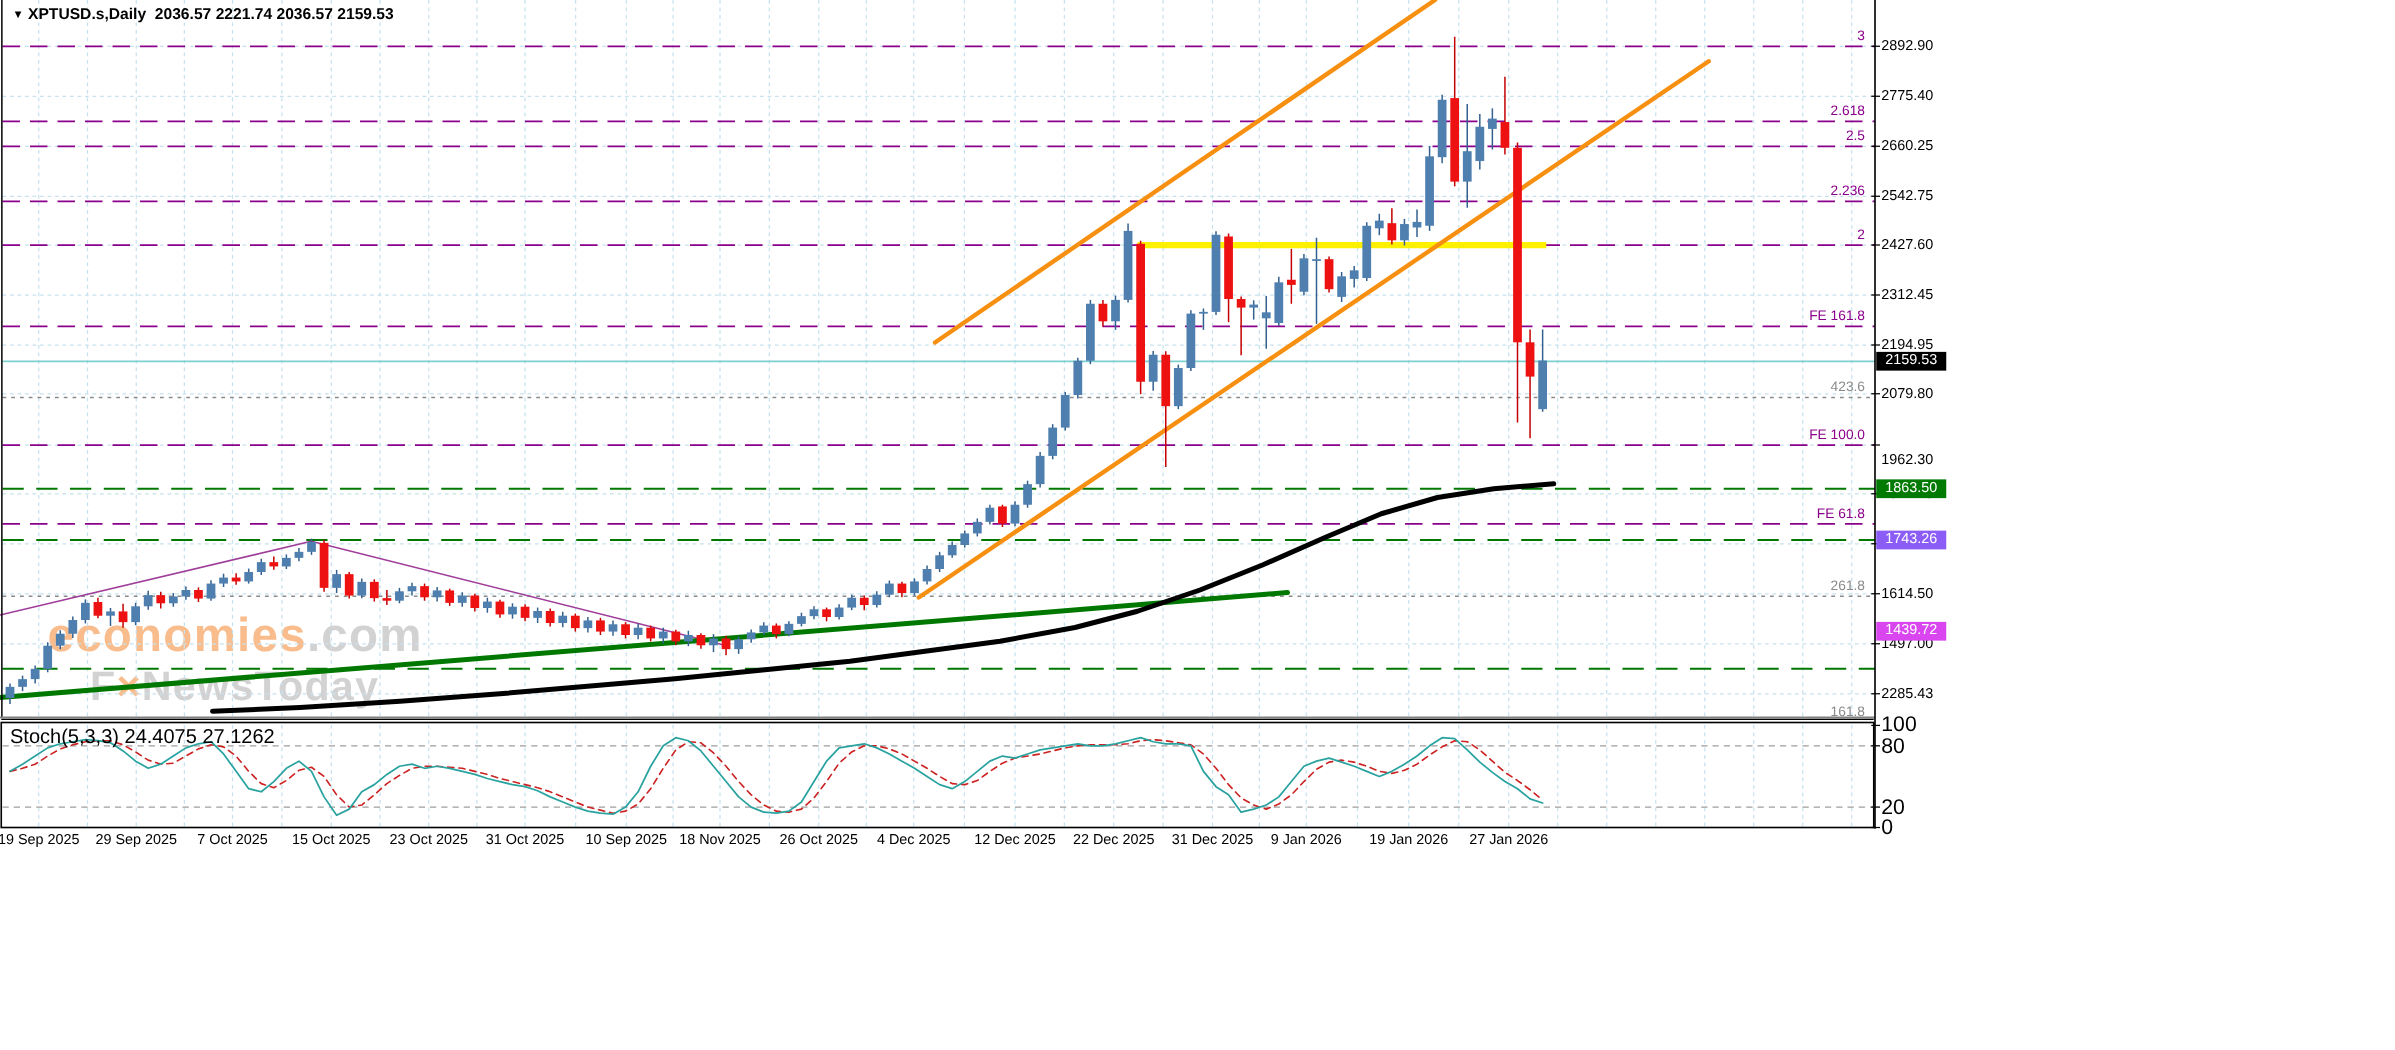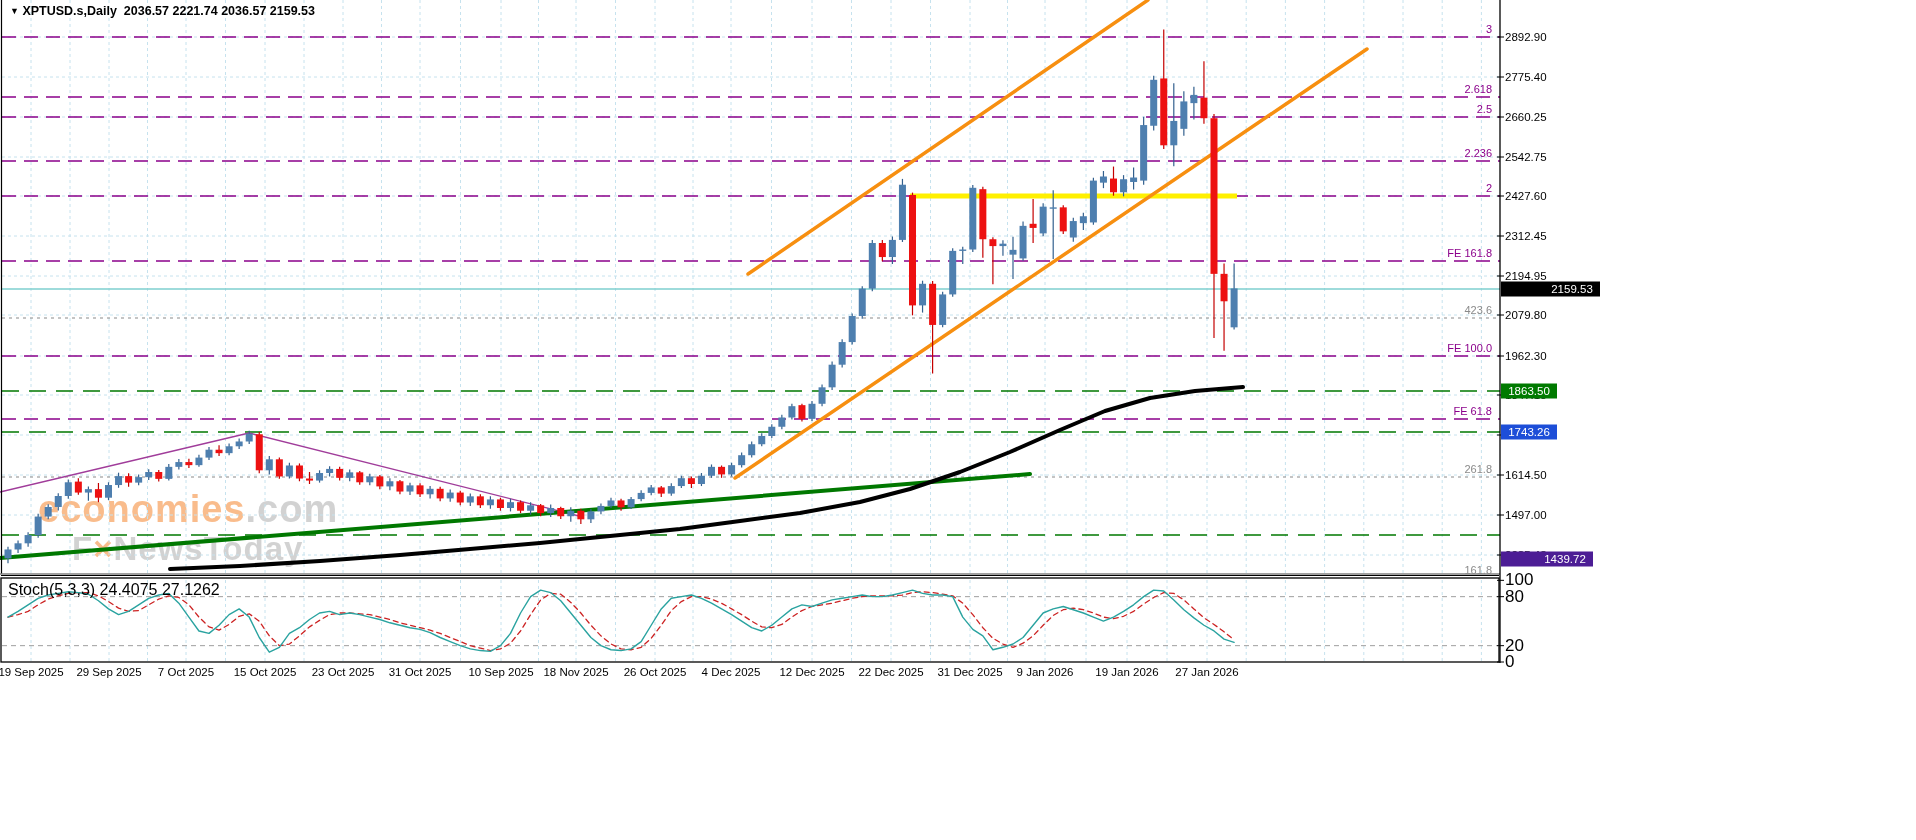--- a/index.html
+++ b/index.html
@@ -427,30 +427,30 @@
 
   <div id="labels-layer">
       <div class="axis-label" style="top: 37px;">2892.90</div>
       <div class="axis-label" style="top: 77px;">2775.40</div>
       <div class="axis-label" style="top: 117px;">2660.25</div>
       <div class="axis-label" style="top: 157px;">2542.75</div>
       <div class="axis-label" style="top: 196px;">2427.60</div>
       <div class="axis-label" style="top: 236px;">2312.45</div>
       <div class="axis-label" style="top: 276px;">2194.95</div>
       <div class="axis-label" style="top: 315px;">2079.80</div>
-      <div class="axis-label" style="top: 356px;">1962.30</div>
+      <div class="axis-label" style="top: 368px;">1962.30</div>
       <div class="axis-label" style="top: 395px;">1847.15</div>
       <div class="axis-label" style="top: 435px;">1729.65</div>
       <div class="axis-label" style="top: 475px;">1614.50</div>
       <div class="axis-label" style="top: 515px;">1497.00</div>
       <div class="axis-label" style="top: 555px;">2285.43</div>
-      <div class="marker" style="top: 289px; background: rgb(0, 0, 0); padding-left: 43px;">2159.53</div>
+      <div class="marker" style="top: 289px; background: rgb(0, 0, 0);">2159.53</div>
       <div class="marker" style="top: 391px; background: rgb(0, 122, 0);">1863.50</div>
-      <div class="marker" style="top: 432px; background: #1d4ed8;">1743.26</div>
-      <div class="marker" style="top: 559px; background: #4c1d95; padding-left: 36px;">1439.72</div>
+      <div class="marker" style="top: 432px; background: #8b5cf6;">1743.26</div>
+      <div class="marker" style="top: 505px; background: #d946ef;">1439.72</div>
       <div class="fib-label" style="top: 35px; color: rgb(139, 0, 139);">3</div>
       <div class="fib-label" style="top: 95px; color: rgb(139, 0, 139);">2.618</div>
       <div class="fib-label" style="top: 115px; color: rgb(139, 0, 139);">2.5</div>
       <div class="fib-label" style="top: 159px; color: rgb(139, 0, 139);">2.236</div>
       <div class="fib-label" style="top: 194px; color: rgb(139, 0, 139);">2</div>
       <div class="fib-label" style="top: 259px; color: rgb(139, 0, 139);">FE 161.8</div>
       <div class="fib-label" style="top: 354px; color: rgb(139, 0, 139);">FE 100.0</div>
       <div class="fib-label" style="top: 417px; color: rgb(139, 0, 139);">FE 61.8</div>
       <div class="fib-label" style="top: 316px; color: rgb(138, 138, 138);">423.6</div>
       <div class="fib-label" style="top: 475px; color: rgb(138, 138, 138);">261.8</div>

